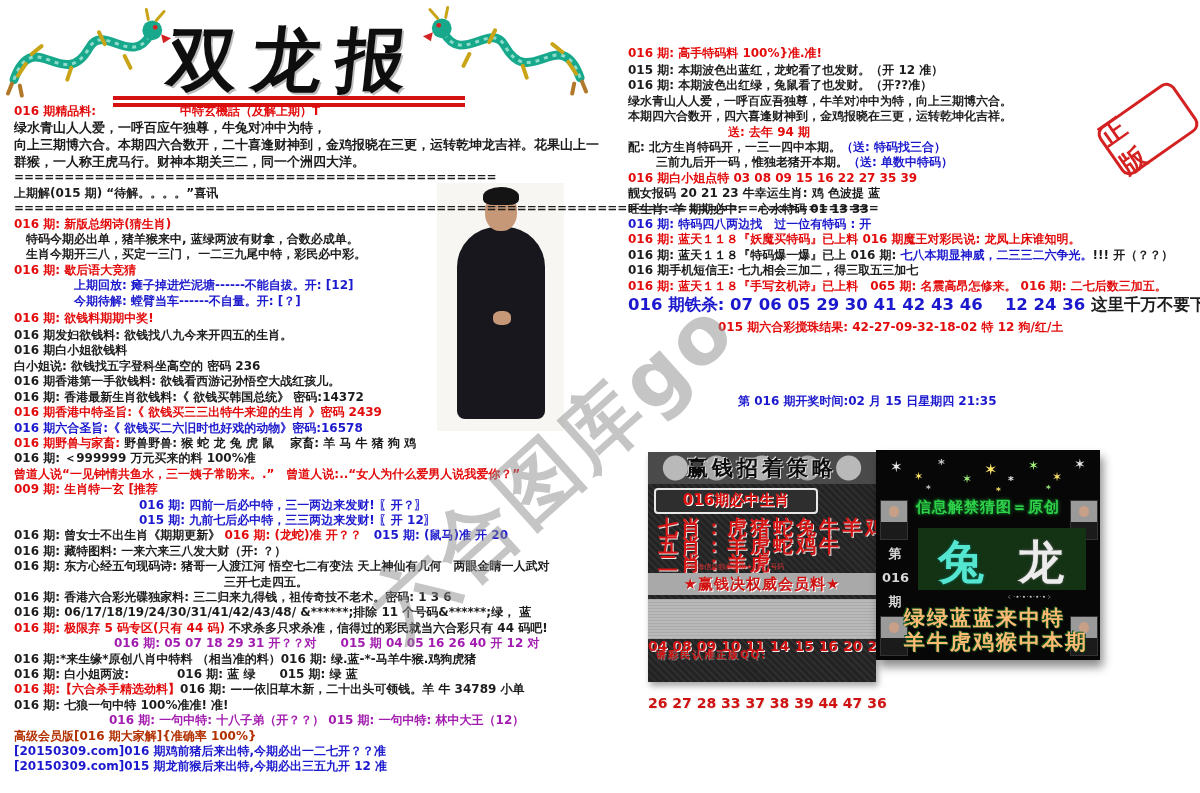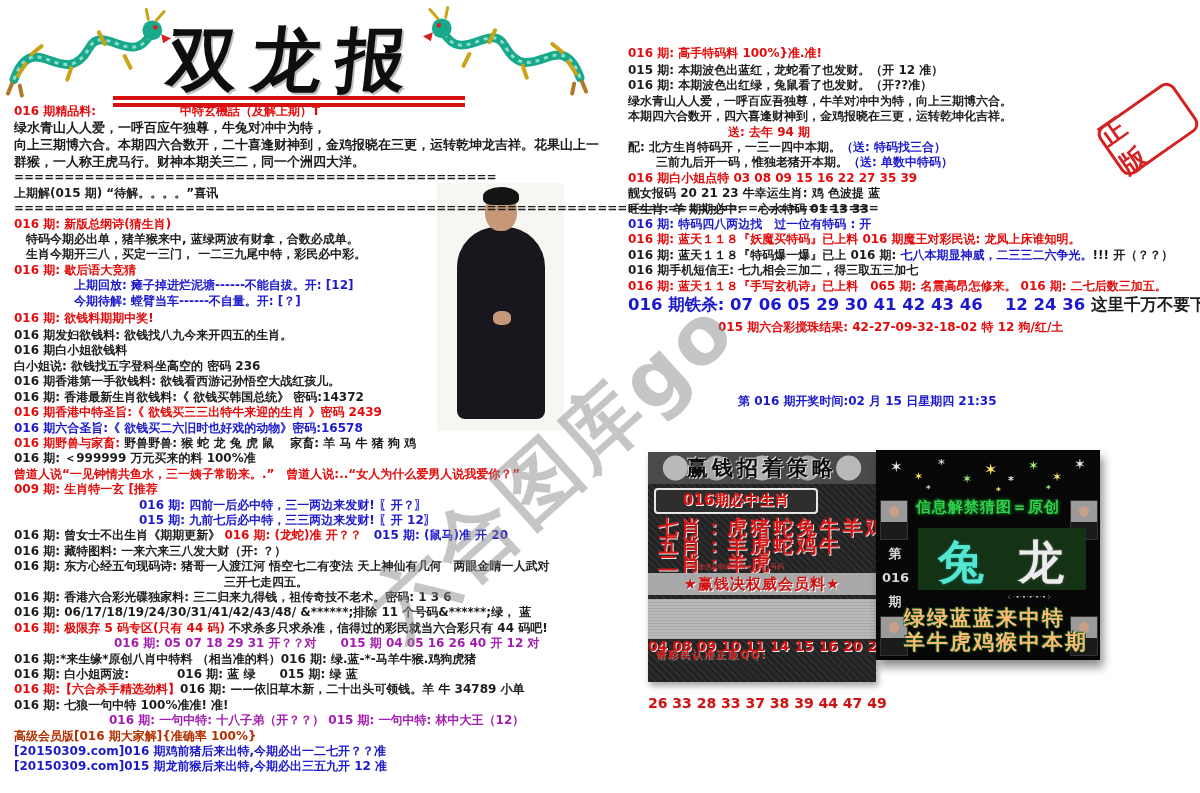--- a/index.html
+++ b/index.html
@@ -196,21 +196,21 @@
 <div id="panel-left">
   <div class="hdr">赢钱招着策略</div>
   <div class="redbox">016期必中生肖</div>
   <div class="zrow" style="top:62px">七肖：虎猪蛇兔牛羊鸡</div>
   <div class="zrow" style="top:80px">五肖：羊虎蛇鸡牛</div>
   <div class="zrow" style="top:98px">二肖：羊虎</div>
   <div class="fine">★四海信息独家提供★4321号码</div>
   <div class="vip">★赢钱决权威会员料★</div>
   <div class="nums">
     <div>04 08 09 10 11 14 15 16 20 25</div>
-    <div>26 33 28 33 37 38 39 44 47 49</div>
+    <div>26 27 28 33 37 38 39 44 47 36</div>
   </div>
   <div class="foot">请彩民认准正版QQ:</div>
 </div>
 
 <div id="panel-right">
   <div id="sparkles">
       <span class="sparkle" style="left: 14px; top: 8px; color: rgb(232, 232, 232); font-size: 15px;">✶</span>
       <span class="sparkle" style="left: 38px; top: 20px; color: rgb(255, 230, 106); font-size: 11px;">✶</span>
       <span class="sparkle" style="left: 62px; top: 6px; color: rgb(200, 200, 200); font-size: 13px;">*</span>
       <span class="sparkle" style="left: 86px; top: 22px; color: rgb(158, 240, 122); font-size: 12px;">✶</span>

